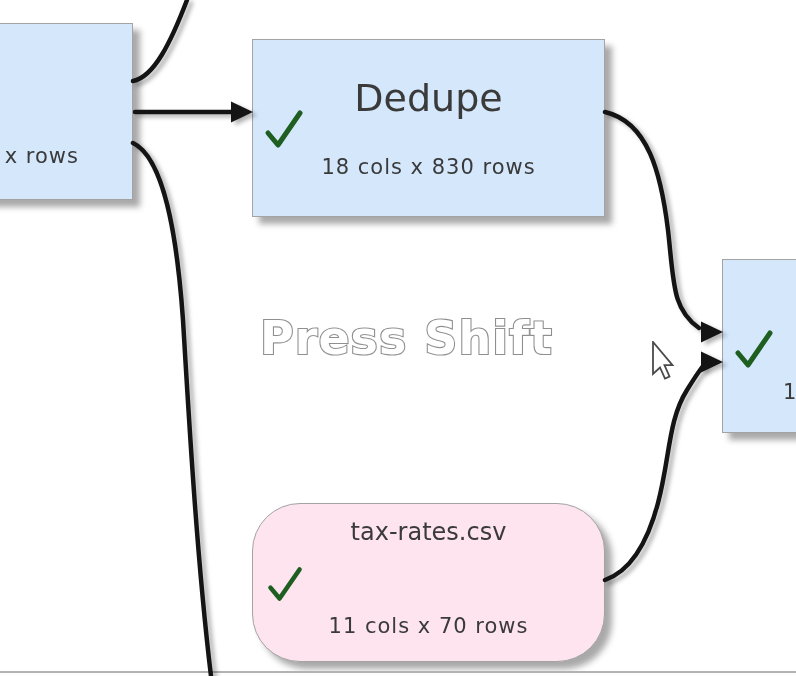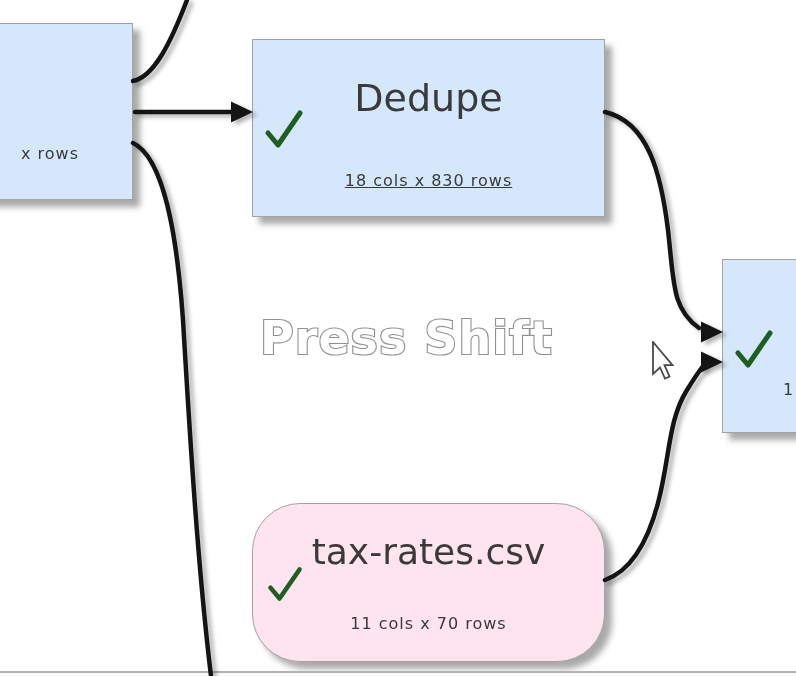--- a/index.html
+++ b/index.html
@@ -17,21 +17,21 @@
   html,body{width:796px;height:676px;overflow:hidden;background:#fff;
     font-family:"DejaVu Sans","Liberation Sans",sans-serif;}
   #canvas{position:relative;width:796px;height:676px;background:#fff;overflow:hidden;}
 
   .node{position:absolute;background:var(--node_blue_fill);
     border:1.5px solid var(--node_border);
     box-shadow:7px 7px 6px rgba(40,40,40,0.40);}
   .node.pink{background:var(--node_pink_fill);border-radius:48px;}
   .node-title{position:absolute;left:0;right:0;text-align:center;
     font-size:38px;line-height:1;color:var(--node_text);white-space:nowrap;}
-  .node-stats{position:absolute;font-size:16px;line-height:1;letter-spacing:1px;
+  .node-stats{position:absolute;font-size:21px;line-height:1;letter-spacing:1px;
     color:var(--node_text);white-space:nowrap;}
   .node-stats.centered{left:0;right:0;text-align:center;}
 
   .check{position:absolute;width:44px;height:44px;}
   .check path{fill:none;stroke:var(--check_green);stroke-width:5;
     stroke-linecap:round;stroke-linejoin:round;}
 
   #edges{position:absolute;left:0;top:0;z-index:5;}
   #edges path.edge{fill:none;stroke:var(--edge_color);stroke-width:4.5;
     stroke-linecap:round;filter:drop-shadow(4px 3px 2px rgba(0,0,0,0.30));}
@@ -57,35 +57,35 @@
 
   <div class="node" style="left:-222px;top:23px;width:355px;height:177px;">
     <div class="node-stats" style="right:53px;top:122px;">x rows</div>
   </div>
 
   <div class="node" style="left:252px;top:23px;width:353px;height:178px;margin-top:16px;">
     <svg class="check" style="left:9px;top:67px;" viewBox="0 0 44 44">
       <path d="M6,26 L16,38 L38,6"></path>
     </svg>
     <div class="node-title" style="top:39px;">Dedupe</div>
-    <div class="node-stats centered" style="top:133px;text-decoration:underline;">18 cols x 830 rows</div>
+    <div class="node-stats centered" style="top:117px;">18 cols x 830 rows</div>
   </div>
 
   <div class="node" style="left:722px;top:259px;width:220px;height:174px;">
     <svg class="check" style="left:9px;top:67px;" viewBox="0 0 44 44">
       <path d="M6,26 L16,38 L38,6"></path>
     </svg>
     <div class="node-stats" style="left:60px;top:122px;">1</div>
   </div>
 
   <div class="node pink" style="left:252px;top:503px;width:353px;height:159px;">
     <svg class="check" style="left:12px;top:60px;width:40px;height:40px;" viewBox="0 0 44 44">
       <path d="M6,26 L16,38 L38,6"></path>
     </svg>
-    <div class="node-title" style="top:30px;font-size:36px;">tax-rates.csv</div>
+    <div class="node-title" style="top:16px;font-size:24px;">tax-rates.csv</div>
     <div class="node-stats centered" style="top:112px;">11 cols x 70 rows</div>
   </div>
 
   <svg id="watermark" width="300" height="62">
     <text x="4" y="48">Press Shift</text>
   </svg>
 
   <div id="bottom-edge"></div>
 
   <svg id="edges" width="796" height="676" viewBox="0 0 796 676">

